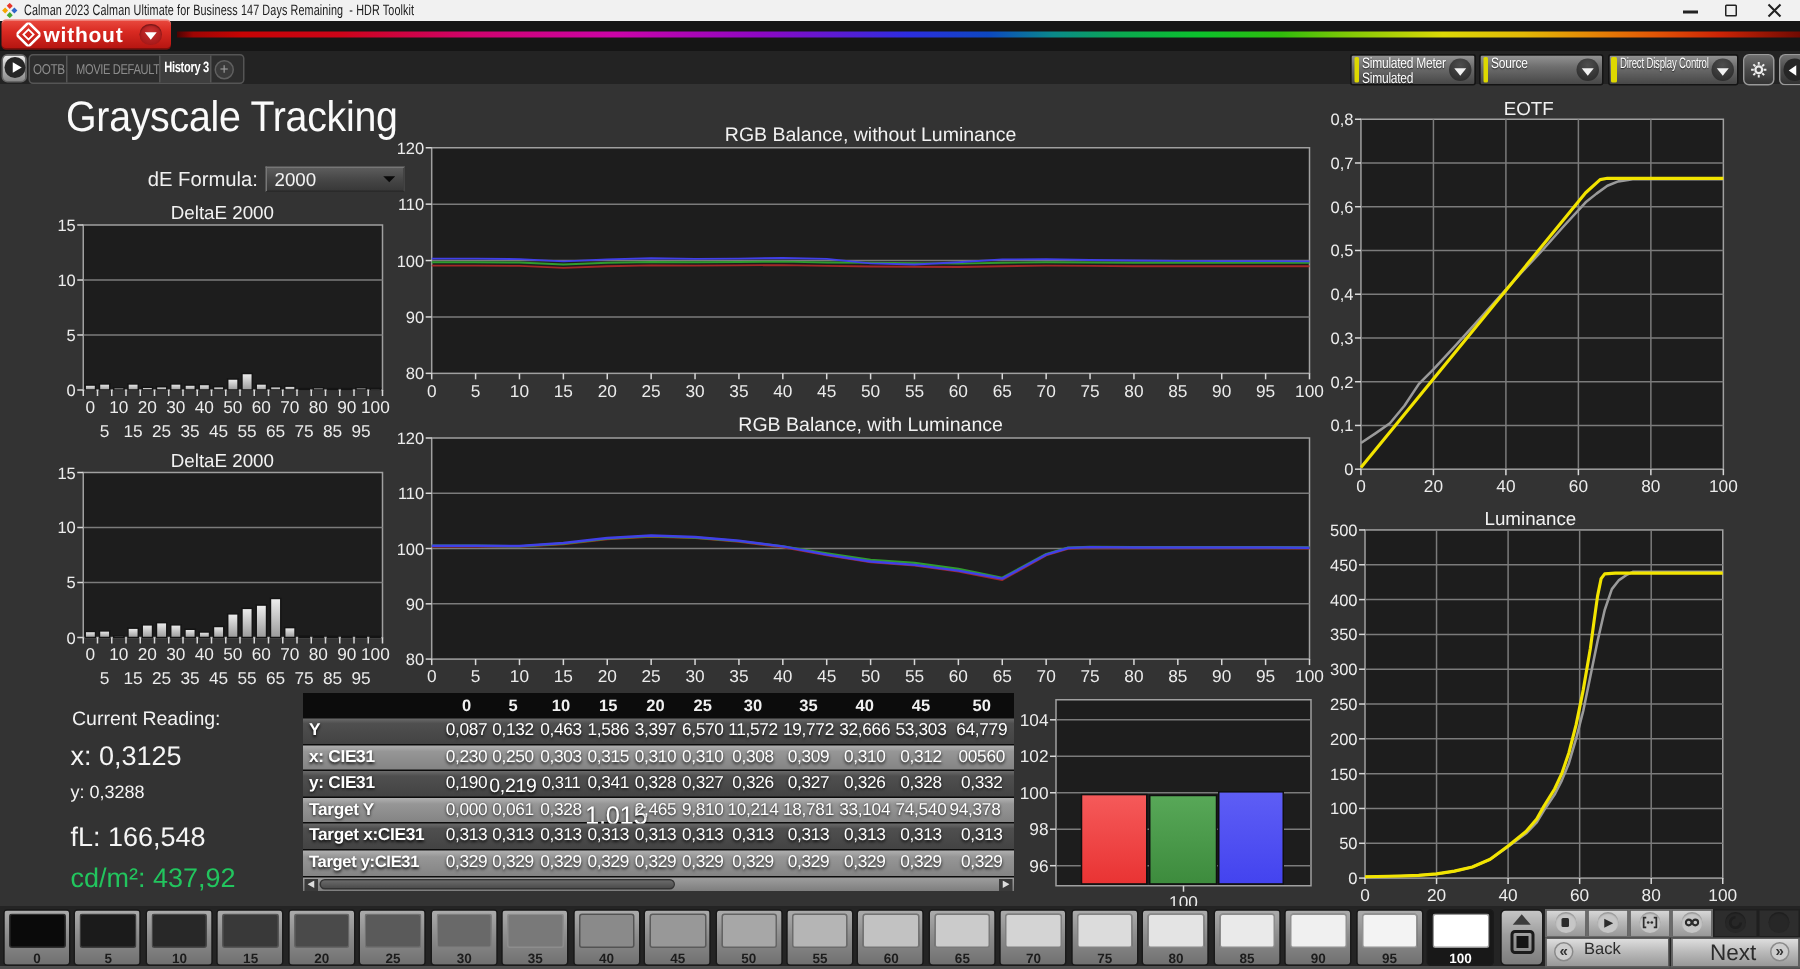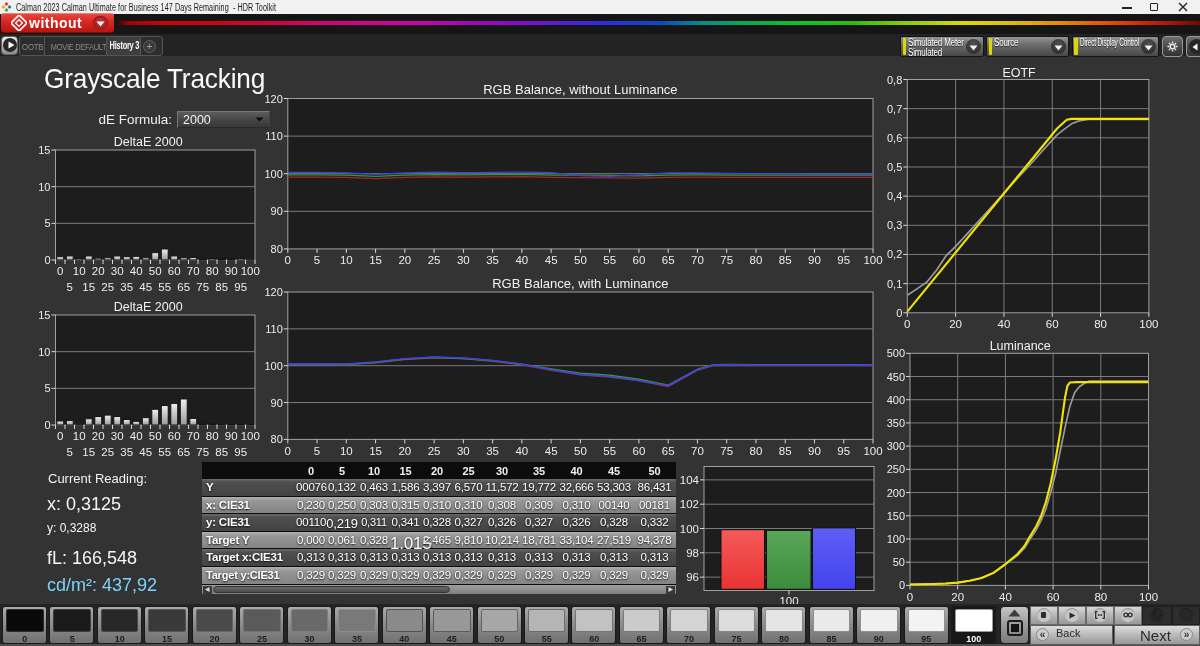--- a/index.html
+++ b/index.html
@@ -90,21 +90,21 @@
 <div class="abs" style="left:60px;top:112px;width:112px;font-size:13.5px;color:#f0f0f0;text-align:right">dE Formula:</div>
 <div class="abs" style="left:176.5px;top:111px;width:93px;height:16.5px;border:1px solid #777;border-bottom-color:#2a2a2a;border-right-color:#444;background:linear-gradient(180deg,#5c5c5c 0%,#474747 50%,#383838 100%)"></div>
 <div class="abs" style="left:183px;top:112.5px;font-size:12.5px;color:#f2f2f2">2000</div>
 <svg class="abs" style="left:255px;top:117px" width="9" height="5" viewBox="0 0 9 5">
     <path d="M0.5 0.5 L8.5 0.5 L4.5 4.5 Z" fill="#0a0a0a"></path>
   </svg>
 <div class="abs" style="left:48px;top:471px;font-size:13px;color:#f2f2f2">Current Reading:</div>
 <div class="abs" style="left:47px;top:494px;font-size:18px;color:#f5f5f5">x: 0,3125</div>
 <div class="abs" style="left:47px;top:521px;font-size:12px;color:#f5f5f5">y: 0,3288</div>
 <div class="abs" style="left:47px;top:548px;font-size:18px;color:#f5f5f5">fL: 166,548</div>
-<div class="abs" style="left:47px;top:575px;font-size:18px;color:#7dd3fc">cd/m²: 437,92</div>
+<div class="abs" style="left:47px;top:575px;font-size:18px;color:#22c55e">cd/m²: 437,92</div>
 <svg class="abs" style="left:0;top:0" width="1200" height="646" viewBox="0 0 1200 646">
     <defs>
       <linearGradient id="bargrad" x1="0" y1="0" x2="0" y2="1">
         <stop offset="0" stop-color="#efefef"></stop>
         <stop offset="1" stop-color="#9a9a9a"></stop>
       </linearGradient>
       <linearGradient id="redg" x1="0" y1="0" x2="0" y2="1">
         <stop offset="0" stop-color="#f55a5a"></stop>
         <stop offset="1" stop-color="#e93333"></stop>
       </linearGradient>
@@ -514,47 +514,47 @@
 <div class="abs" style="left:390px;top:464.5px;width:31px;text-align:center;font-size:11px;font-weight:bold;color:#f0f0f0">15</div>
 <div class="abs" style="left:421px;top:464.5px;width:32px;text-align:center;font-size:11px;font-weight:bold;color:#f0f0f0">20</div>
 <div class="abs" style="left:453px;top:464.5px;width:31px;text-align:center;font-size:11px;font-weight:bold;color:#f0f0f0">25</div>
 <div class="abs" style="left:484px;top:464.5px;width:36px;text-align:center;font-size:11px;font-weight:bold;color:#f0f0f0">30</div>
 <div class="abs" style="left:520px;top:464.5px;width:38px;text-align:center;font-size:11px;font-weight:bold;color:#f0f0f0">35</div>
 <div class="abs" style="left:558px;top:464.5px;width:37px;text-align:center;font-size:11px;font-weight:bold;color:#f0f0f0">40</div>
 <div class="abs" style="left:595px;top:464.5px;width:38px;text-align:center;font-size:11px;font-weight:bold;color:#f0f0f0">45</div>
 <div class="abs" style="left:633px;top:464.5px;width:43px;text-align:center;font-size:11px;font-weight:bold;color:#f0f0f0">50</div>
 <div class="abs" style="left:202px;top:479px;width:474px;height:16.6px;background:linear-gradient(180deg,#6a6a6a 0%,#4f4f4f 20%,#434343 100%)"></div>
 <div class="abs" style="left:206px;top:481px;font-size:11.5px;font-weight:bold;color:#fff;text-shadow:0 1px 2px rgba(0,0,0,0.9);letter-spacing:-0.2px">Y</div>
-<div class="abs" style="left:296px;top:481px;width:30px;text-align:center;font-size:11.5px;color:#fff;text-shadow:0 1px 2px rgba(0,0,0,0.9);letter-spacing:-0.2px">00076</div>
+<div class="abs" style="left:296px;top:481px;width:30px;text-align:center;font-size:11.5px;color:#fff;text-shadow:0 1px 2px rgba(0,0,0,0.9);letter-spacing:-0.2px">0,087</div>
 <div class="abs" style="left:326px;top:481px;width:32px;text-align:center;font-size:11.5px;color:#fff;text-shadow:0 1px 2px rgba(0,0,0,0.9);letter-spacing:-0.2px">0,132</div>
 <div class="abs" style="left:358px;top:481px;width:32px;text-align:center;font-size:11.5px;color:#fff;text-shadow:0 1px 2px rgba(0,0,0,0.9);letter-spacing:-0.2px">0,463</div>
 <div class="abs" style="left:390px;top:481px;width:31px;text-align:center;font-size:11.5px;color:#fff;text-shadow:0 1px 2px rgba(0,0,0,0.9);letter-spacing:-0.2px">1,586</div>
 <div class="abs" style="left:421px;top:481px;width:32px;text-align:center;font-size:11.5px;color:#fff;text-shadow:0 1px 2px rgba(0,0,0,0.9);letter-spacing:-0.2px">3,397</div>
 <div class="abs" style="left:453px;top:481px;width:31px;text-align:center;font-size:11.5px;color:#fff;text-shadow:0 1px 2px rgba(0,0,0,0.9);letter-spacing:-0.2px">6,570</div>
 <div class="abs" style="left:484px;top:481px;width:36px;text-align:center;font-size:11.5px;color:#fff;text-shadow:0 1px 2px rgba(0,0,0,0.9);letter-spacing:-0.2px">11,572</div>
 <div class="abs" style="left:520px;top:481px;width:38px;text-align:center;font-size:11.5px;color:#fff;text-shadow:0 1px 2px rgba(0,0,0,0.9);letter-spacing:-0.2px">19,772</div>
 <div class="abs" style="left:558px;top:481px;width:37px;text-align:center;font-size:11.5px;color:#fff;text-shadow:0 1px 2px rgba(0,0,0,0.9);letter-spacing:-0.2px">32,666</div>
 <div class="abs" style="left:595px;top:481px;width:38px;text-align:center;font-size:11.5px;color:#fff;text-shadow:0 1px 2px rgba(0,0,0,0.9);letter-spacing:-0.2px">53,303</div>
-<div class="abs" style="left:633px;top:481px;width:43px;text-align:center;font-size:11.5px;color:#fff;text-shadow:0 1px 2px rgba(0,0,0,0.9);letter-spacing:-0.2px">86,431</div>
+<div class="abs" style="left:633px;top:481px;width:43px;text-align:center;font-size:11.5px;color:#fff;text-shadow:0 1px 2px rgba(0,0,0,0.9);letter-spacing:-0.2px">64,779</div>
 <div class="abs" style="left:202px;top:496.6px;width:474px;height:16.6px;background:linear-gradient(180deg,#b0b0b0 0%,#969696 25%,#848484 100%)"></div>
 <div class="abs" style="left:206px;top:498.6px;font-size:11.5px;font-weight:bold;color:#fff;text-shadow:0 1px 2px rgba(0,0,0,0.9);letter-spacing:-0.2px">x: CIE31</div>
 <div class="abs" style="left:296px;top:498.6px;width:30px;text-align:center;font-size:11.5px;color:#fff;text-shadow:0 1px 2px rgba(0,0,0,0.9);letter-spacing:-0.2px">0,230</div>
 <div class="abs" style="left:326px;top:498.6px;width:32px;text-align:center;font-size:11.5px;color:#fff;text-shadow:0 1px 2px rgba(0,0,0,0.9);letter-spacing:-0.2px">0,250</div>
 <div class="abs" style="left:358px;top:498.6px;width:32px;text-align:center;font-size:11.5px;color:#fff;text-shadow:0 1px 2px rgba(0,0,0,0.9);letter-spacing:-0.2px">0,303</div>
 <div class="abs" style="left:390px;top:498.6px;width:31px;text-align:center;font-size:11.5px;color:#fff;text-shadow:0 1px 2px rgba(0,0,0,0.9);letter-spacing:-0.2px">0,315</div>
 <div class="abs" style="left:421px;top:498.6px;width:32px;text-align:center;font-size:11.5px;color:#fff;text-shadow:0 1px 2px rgba(0,0,0,0.9);letter-spacing:-0.2px">0,310</div>
 <div class="abs" style="left:453px;top:498.6px;width:31px;text-align:center;font-size:11.5px;color:#fff;text-shadow:0 1px 2px rgba(0,0,0,0.9);letter-spacing:-0.2px">0,310</div>
 <div class="abs" style="left:484px;top:498.6px;width:36px;text-align:center;font-size:11.5px;color:#fff;text-shadow:0 1px 2px rgba(0,0,0,0.9);letter-spacing:-0.2px">0,308</div>
 <div class="abs" style="left:520px;top:498.6px;width:38px;text-align:center;font-size:11.5px;color:#fff;text-shadow:0 1px 2px rgba(0,0,0,0.9);letter-spacing:-0.2px">0,309</div>
 <div class="abs" style="left:558px;top:498.6px;width:37px;text-align:center;font-size:11.5px;color:#fff;text-shadow:0 1px 2px rgba(0,0,0,0.9);letter-spacing:-0.2px">0,310</div>
-<div class="abs" style="left:595px;top:498.6px;width:38px;text-align:center;font-size:11.5px;color:#fff;text-shadow:0 1px 2px rgba(0,0,0,0.9);letter-spacing:-0.2px">00140</div>
-<div class="abs" style="left:633px;top:498.6px;width:43px;text-align:center;font-size:11.5px;color:#fff;text-shadow:0 1px 2px rgba(0,0,0,0.9);letter-spacing:-0.2px">00181</div>
+<div class="abs" style="left:595px;top:498.6px;width:38px;text-align:center;font-size:11.5px;color:#fff;text-shadow:0 1px 2px rgba(0,0,0,0.9);letter-spacing:-0.2px">0,312</div>
+<div class="abs" style="left:633px;top:498.6px;width:43px;text-align:center;font-size:11.5px;color:#fff;text-shadow:0 1px 2px rgba(0,0,0,0.9);letter-spacing:-0.2px">00560</div>
 <div class="abs" style="left:202px;top:514.2px;width:474px;height:16.6px;background:linear-gradient(180deg,#6a6a6a 0%,#4f4f4f 20%,#434343 100%)"></div>
 <div class="abs" style="left:206px;top:516.2px;font-size:11.5px;font-weight:bold;color:#fff;text-shadow:0 1px 2px rgba(0,0,0,0.9);letter-spacing:-0.2px">y: CIE31</div>
-<div class="abs" style="left:296px;top:516.2px;width:30px;text-align:center;font-size:11.5px;color:#fff;text-shadow:0 1px 2px rgba(0,0,0,0.9);letter-spacing:-0.2px">00110</div>
+<div class="abs" style="left:296px;top:516.2px;width:30px;text-align:center;font-size:11.5px;color:#fff;text-shadow:0 1px 2px rgba(0,0,0,0.9);letter-spacing:-0.2px">0,190</div>
 <div class="abs" style="left:326px;top:516.2px;width:32px;text-align:center;font-size:13px;color:#fff;text-shadow:0 1px 2px rgba(0,0,0,0.9);letter-spacing:-0.2px">0,219</div>
 <div class="abs" style="left:358px;top:516.2px;width:32px;text-align:center;font-size:11px;color:#fff;text-shadow:0 1px 2px rgba(0,0,0,0.9);letter-spacing:-0.2px">0,311</div>
 <div class="abs" style="left:390px;top:516.2px;width:31px;text-align:center;font-size:11.5px;color:#fff;text-shadow:0 1px 2px rgba(0,0,0,0.9);letter-spacing:-0.2px">0,341</div>
 <div class="abs" style="left:421px;top:516.2px;width:32px;text-align:center;font-size:11.5px;color:#fff;text-shadow:0 1px 2px rgba(0,0,0,0.9);letter-spacing:-0.2px">0,328</div>
 <div class="abs" style="left:453px;top:516.2px;width:31px;text-align:center;font-size:11.5px;color:#fff;text-shadow:0 1px 2px rgba(0,0,0,0.9);letter-spacing:-0.2px">0,327</div>
 <div class="abs" style="left:484px;top:516.2px;width:36px;text-align:center;font-size:11.5px;color:#fff;text-shadow:0 1px 2px rgba(0,0,0,0.9);letter-spacing:-0.2px">0,326</div>
 <div class="abs" style="left:520px;top:516.2px;width:38px;text-align:center;font-size:11.5px;color:#fff;text-shadow:0 1px 2px rgba(0,0,0,0.9);letter-spacing:-0.2px">0,327</div>
 <div class="abs" style="left:558px;top:516.2px;width:37px;text-align:center;font-size:11.5px;color:#fff;text-shadow:0 1px 2px rgba(0,0,0,0.9);letter-spacing:-0.2px">0,326</div>
 <div class="abs" style="left:595px;top:516.2px;width:38px;text-align:center;font-size:11.5px;color:#fff;text-shadow:0 1px 2px rgba(0,0,0,0.9);letter-spacing:-0.2px">0,328</div>
 <div class="abs" style="left:633px;top:516.2px;width:43px;text-align:center;font-size:11.5px;color:#fff;text-shadow:0 1px 2px rgba(0,0,0,0.9);letter-spacing:-0.2px">0,332</div>
@@ -562,22 +562,22 @@
 <div class="abs" style="left:206px;top:533.8px;font-size:11.5px;font-weight:bold;color:#fff;text-shadow:0 1px 2px rgba(0,0,0,0.9);letter-spacing:-0.2px">Target Y</div>
 <div class="abs" style="left:296px;top:533.8px;width:30px;text-align:center;font-size:11.5px;color:#fff;text-shadow:0 1px 2px rgba(0,0,0,0.9);letter-spacing:-0.2px">0,000</div>
 <div class="abs" style="left:326px;top:533.8px;width:32px;text-align:center;font-size:11.5px;color:#fff;text-shadow:0 1px 2px rgba(0,0,0,0.9);letter-spacing:-0.2px">0,061</div>
 <div class="abs" style="left:358px;top:533.8px;width:32px;text-align:center;font-size:11.5px;color:#fff;text-shadow:0 1px 2px rgba(0,0,0,0.9);letter-spacing:-0.2px">0,328</div>
 <div class="abs" style="left:390px;top:533.8px;width:31px;font-size:17px;color:#fff;text-shadow:0 1px 2px rgba(0,0,0,0.9);letter-spacing:-0.2px">1,015</div>
 <div class="abs" style="left:421px;top:533.8px;width:32px;text-align:center;font-size:11.5px;color:#fff;text-shadow:0 1px 2px rgba(0,0,0,0.9);letter-spacing:-0.2px">2,465</div>
 <div class="abs" style="left:453px;top:533.8px;width:31px;text-align:center;font-size:11.5px;color:#fff;text-shadow:0 1px 2px rgba(0,0,0,0.9);letter-spacing:-0.2px">9,810</div>
 <div class="abs" style="left:484px;top:533.8px;width:36px;text-align:center;font-size:11.5px;color:#fff;text-shadow:0 1px 2px rgba(0,0,0,0.9);letter-spacing:-0.2px">10,214</div>
 <div class="abs" style="left:520px;top:533.8px;width:38px;text-align:center;font-size:11.5px;color:#fff;text-shadow:0 1px 2px rgba(0,0,0,0.9);letter-spacing:-0.2px">18,781</div>
 <div class="abs" style="left:558px;top:533.8px;width:37px;text-align:center;font-size:11.5px;color:#fff;text-shadow:0 1px 2px rgba(0,0,0,0.9);letter-spacing:-0.2px">33,104</div>
-<div class="abs" style="left:595px;top:533.8px;width:38px;text-align:center;font-size:11.5px;color:#fff;text-shadow:0 1px 2px rgba(0,0,0,0.9);letter-spacing:-0.2px">27,519</div>
-<div class="abs" style="left:633px;top:533.8px;width:43px;text-align:center;font-size:11.5px;color:#fff;text-shadow:0 1px 2px rgba(0,0,0,0.9);letter-spacing:-0.2px">94,378</div>
+<div class="abs" style="left:595px;top:533.8px;width:38px;text-align:center;font-size:11.5px;color:#fff;text-shadow:0 1px 2px rgba(0,0,0,0.9);letter-spacing:-0.2px">74,540</div>
+<div class="abs" style="left:633px;top:533.8px;width:43px;text-align:left;font-size:11.5px;color:#fff;text-shadow:0 1px 2px rgba(0,0,0,0.9);letter-spacing:-0.2px">94,378</div>
 <div class="abs" style="left:202px;top:549.4px;width:474px;height:16.6px;background:linear-gradient(180deg,#6a6a6a 0%,#4f4f4f 20%,#434343 100%)"></div>
 <div class="abs" style="left:206px;top:551.4px;font-size:11.5px;font-weight:bold;color:#fff;text-shadow:0 1px 2px rgba(0,0,0,0.9);letter-spacing:-0.2px">Target x:CIE31</div>
 <div class="abs" style="left:296px;top:551.4px;width:30px;text-align:center;font-size:11.5px;color:#fff;text-shadow:0 1px 2px rgba(0,0,0,0.9);letter-spacing:-0.2px">0,313</div>
 <div class="abs" style="left:326px;top:551.4px;width:32px;text-align:center;font-size:11.5px;color:#fff;text-shadow:0 1px 2px rgba(0,0,0,0.9);letter-spacing:-0.2px">0,313</div>
 <div class="abs" style="left:358px;top:551.4px;width:32px;text-align:center;font-size:11.5px;color:#fff;text-shadow:0 1px 2px rgba(0,0,0,0.9);letter-spacing:-0.2px">0,313</div>
 <div class="abs" style="left:390px;top:551.4px;width:31px;text-align:center;font-size:11.5px;color:#fff;text-shadow:0 1px 2px rgba(0,0,0,0.9);letter-spacing:-0.2px">0,313</div>
 <div class="abs" style="left:421px;top:551.4px;width:32px;text-align:center;font-size:11.5px;color:#fff;text-shadow:0 1px 2px rgba(0,0,0,0.9);letter-spacing:-0.2px">0,313</div>
 <div class="abs" style="left:453px;top:551.4px;width:31px;text-align:center;font-size:11.5px;color:#fff;text-shadow:0 1px 2px rgba(0,0,0,0.9);letter-spacing:-0.2px">0,313</div>
 <div class="abs" style="left:484px;top:551.4px;width:36px;text-align:center;font-size:11.5px;color:#fff;text-shadow:0 1px 2px rgba(0,0,0,0.9);letter-spacing:-0.2px">0,313</div>
 <div class="abs" style="left:520px;top:551.4px;width:38px;text-align:center;font-size:11.5px;color:#fff;text-shadow:0 1px 2px rgba(0,0,0,0.9);letter-spacing:-0.2px">0,313</div>

